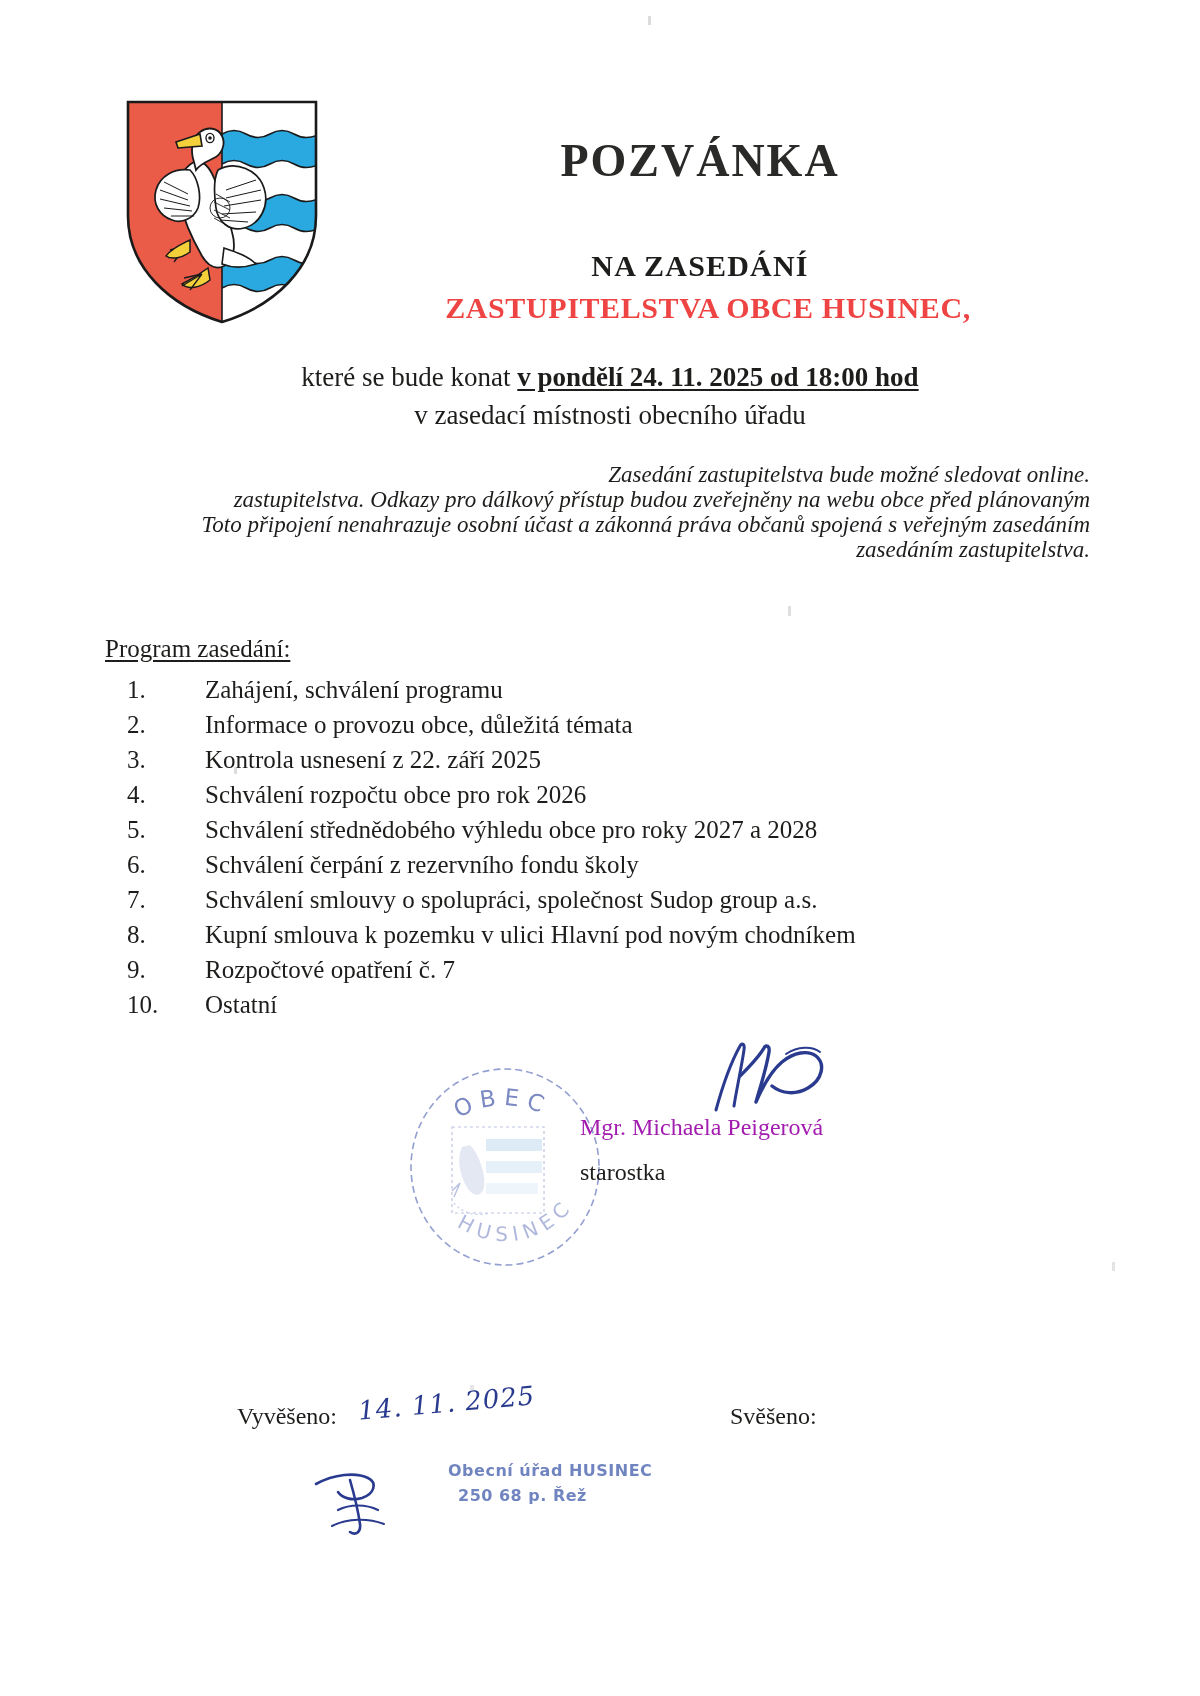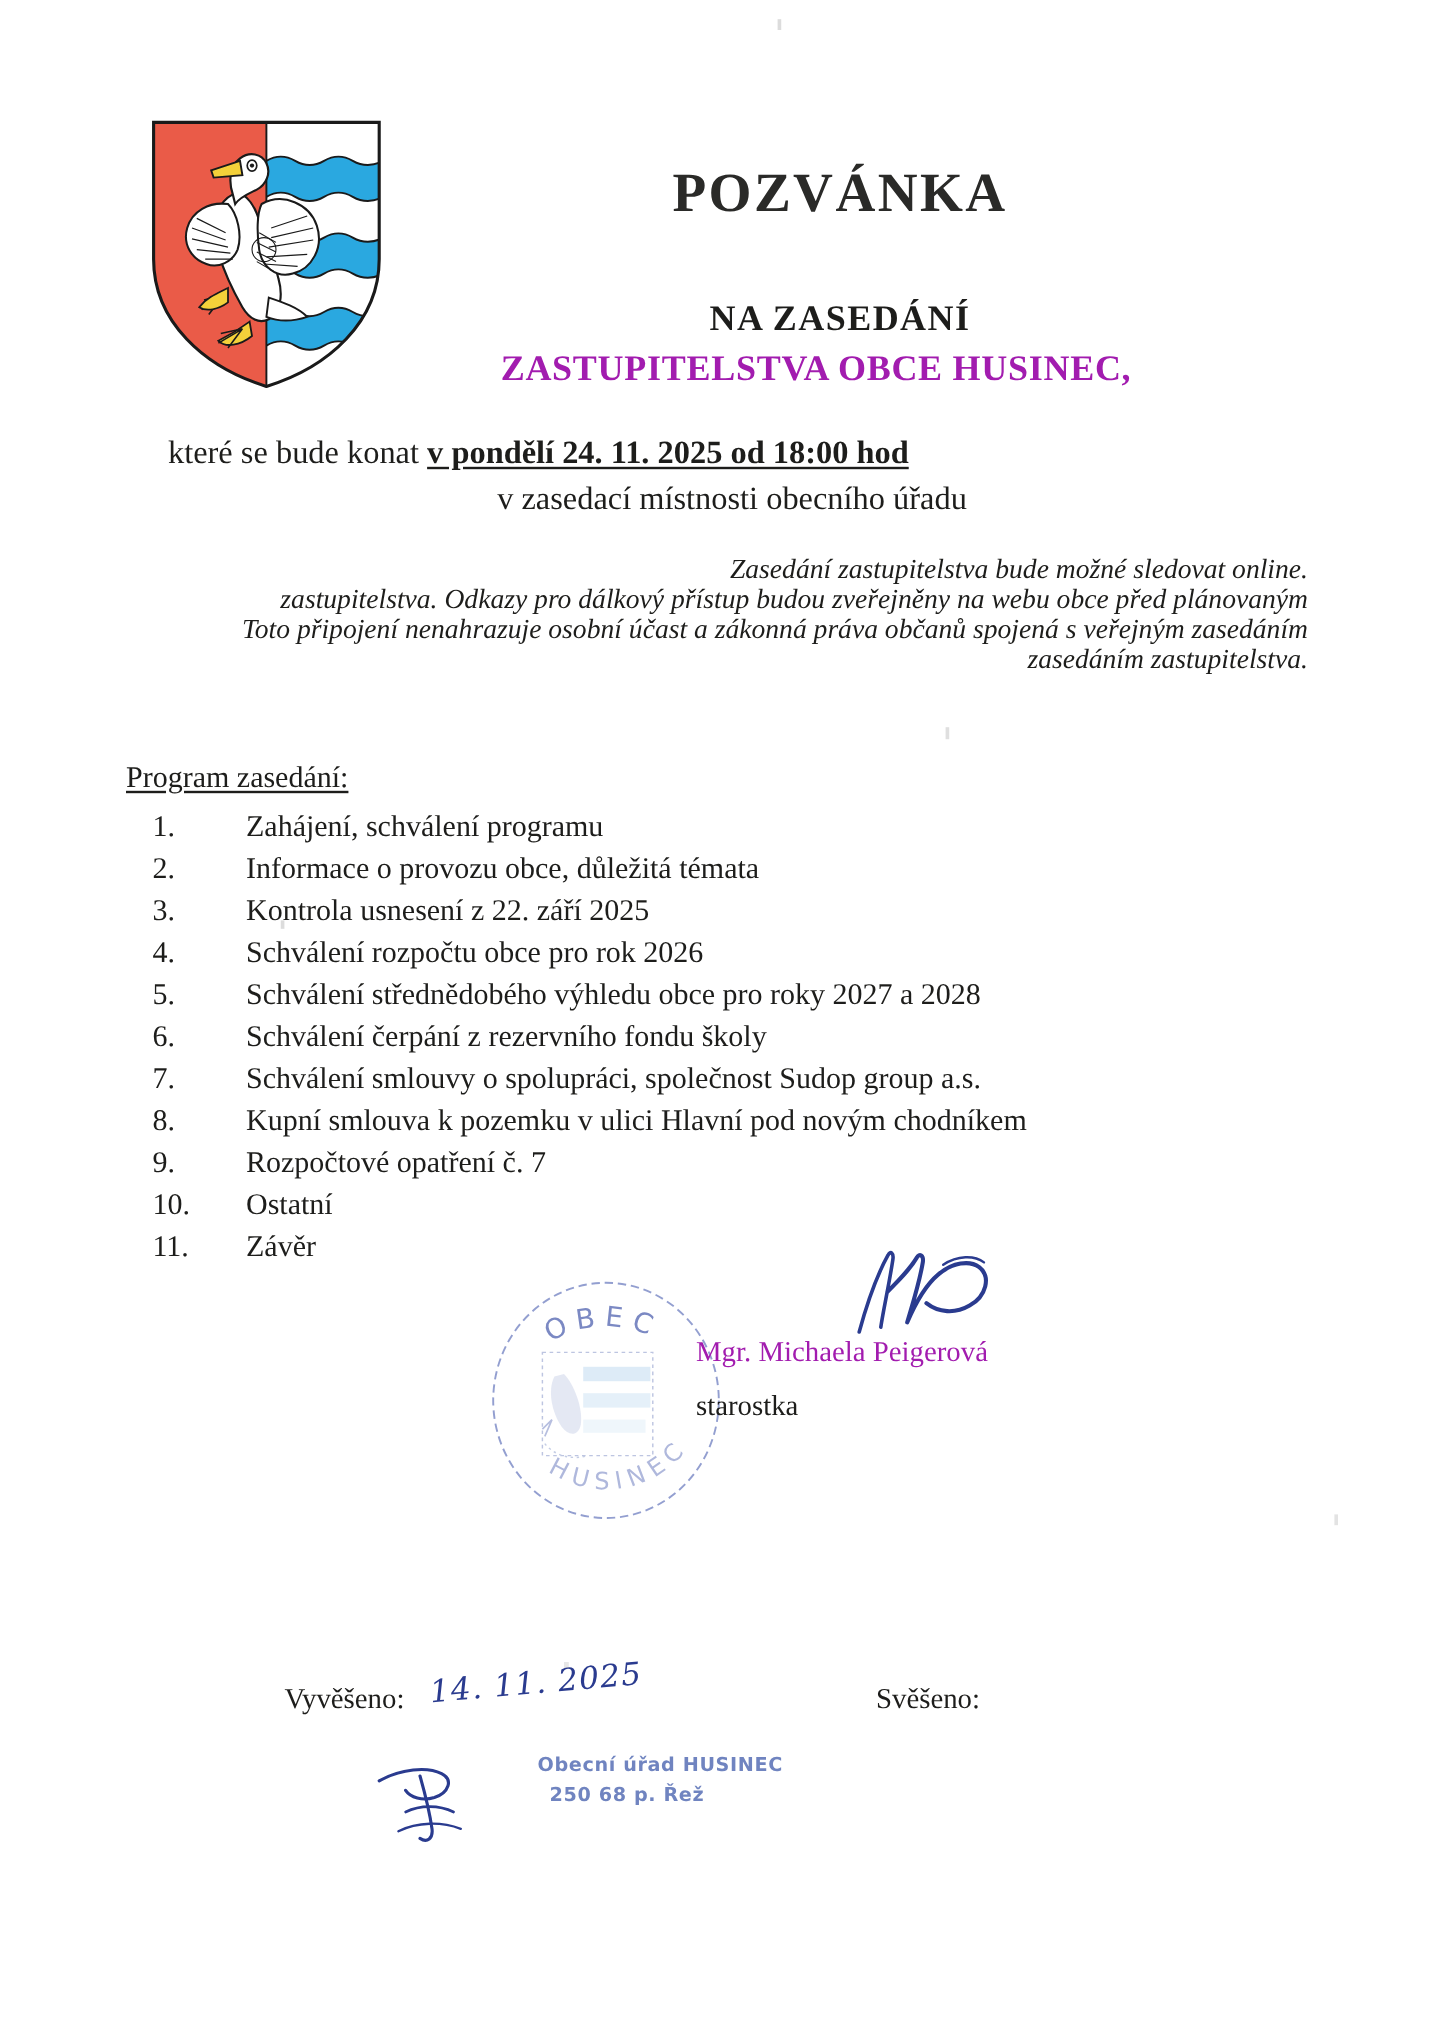--- a/index.html
+++ b/index.html
@@ -47,37 +47,37 @@
     top: 249px;
     width: 740px;
     text-align: center;
     font-size: 30px;
     font-weight: bold;
     letter-spacing: 1.2px;
     color: #1d1d1b;
   }
   .title-sub2 {
     position: absolute;
-    left: 280px;
+    left: 308px;
     top: 291px;
     width: 800px;
     text-align: center;
     font-size: 30px;
     font-weight: bold;
     letter-spacing: 0.6px;
-    color: #a21caf;
+    color: #ef4444;
   }
 
   
   .date-line {
     position: absolute;
     left: 140px;
     top: 362px;
     width: 940px;
-    text-align: left;
+    text-align: center;
     font-size: 27px;
     color: #1d1d1b;
   }
   .date-line .strong {
     font-weight: bold;
     text-decoration: underline;
     text-underline-offset: 3px;
   }
   .place-line {
     position: absolute;
@@ -354,24 +354,20 @@
       <span class="program-text">Kupní smlouva k pozemku v ulici Hlavní pod novým chodníkem</span>
     </div>
     <div class="program-row">
       <span class="program-num">9.</span>
       <span class="program-text">Rozpočtové opatření č. 7</span>
     </div>
     <div class="program-row">
       <span class="program-num">10.</span>
       <span class="program-text">Ostatní</span>
     </div>
-    <div class="program-row">
-      <span class="program-num">11.</span>
-      <span class="program-text">Závěr</span>
-    </div>
   </div>
 
   <svg class="stamp-svg" viewBox="0 0 230 215" xmlns="http://www.w3.org/2000/svg">
     <defs>
       <path id="stampTopArc" d="M26,122 A92,96 0 0 1 204,122"></path>
       <path id="stampBotArc" d="M30,118 A88,92 0 0 0 200,118"></path>
     </defs>
     <ellipse cx="115" cy="112" rx="94" ry="98" fill="none" stroke="#6f7fc0" stroke-width="1.6" stroke-dasharray="7 4" opacity="0.75"></ellipse>
     <text font-family="'DejaVu Sans', sans-serif" font-size="23" fill="#5b6cb5" letter-spacing="7" opacity="0.8">
       <textPath href="#stampTopArc" startOffset="30%">OBEC</textPath>

